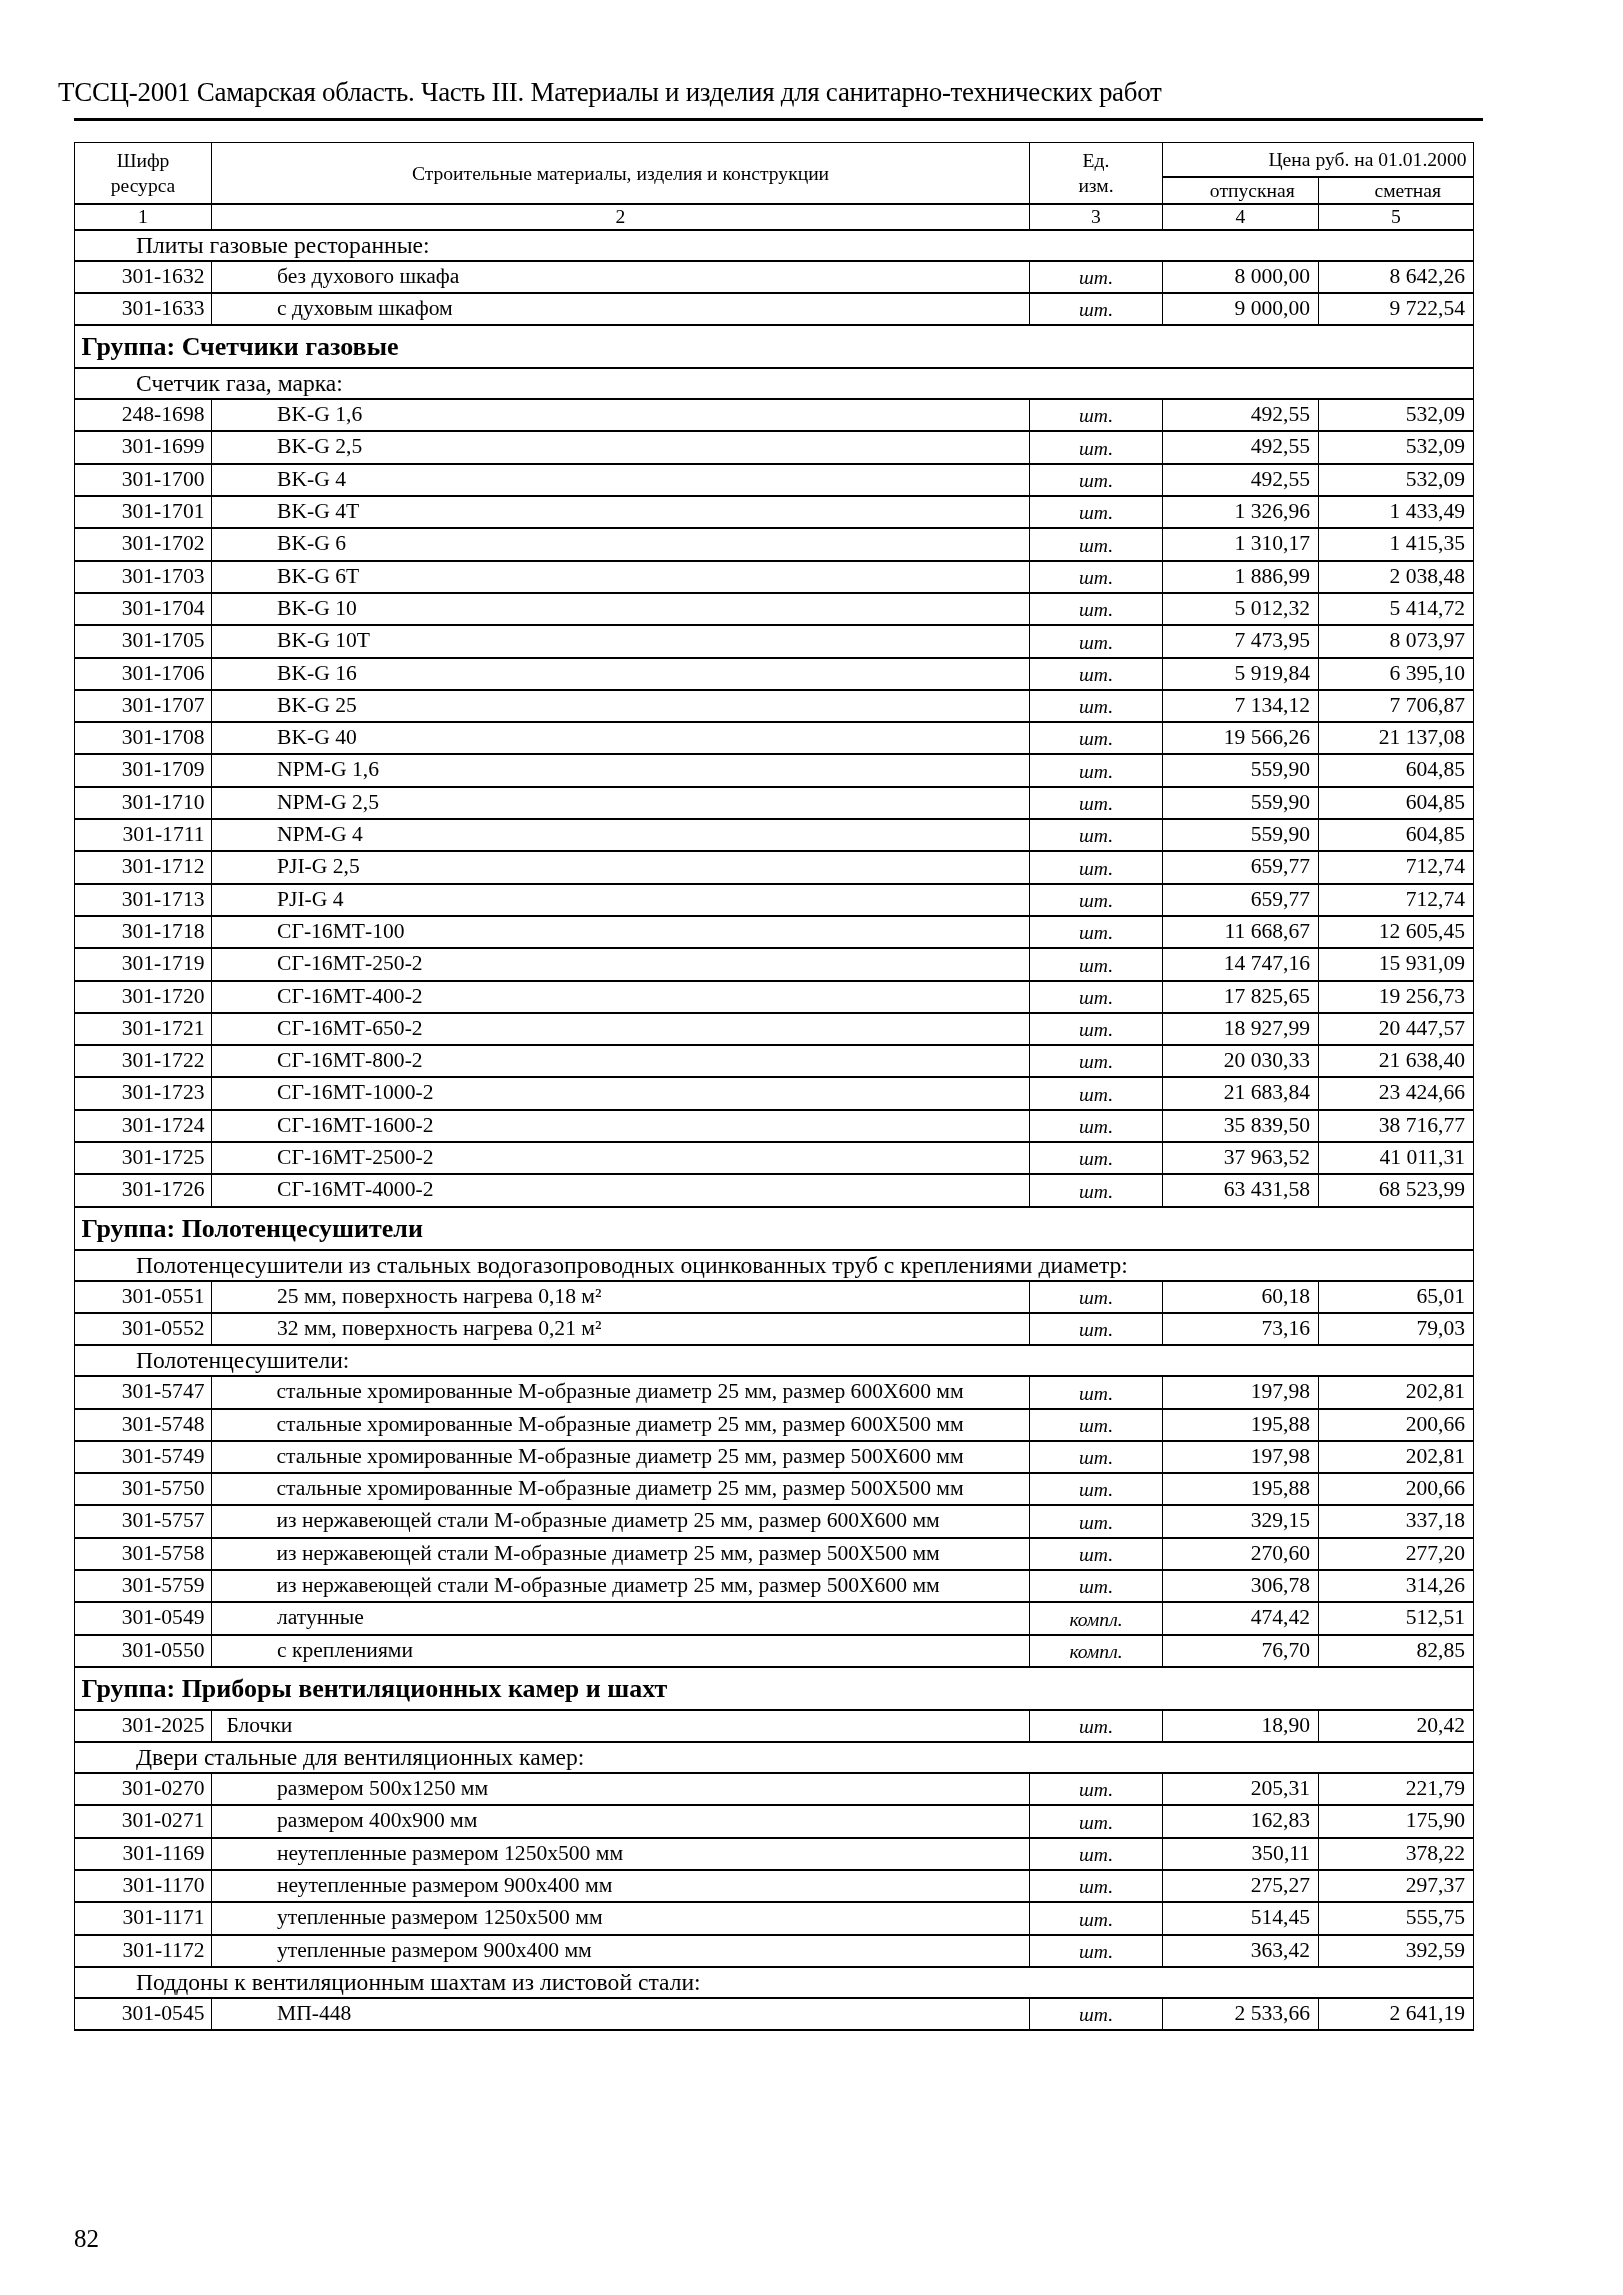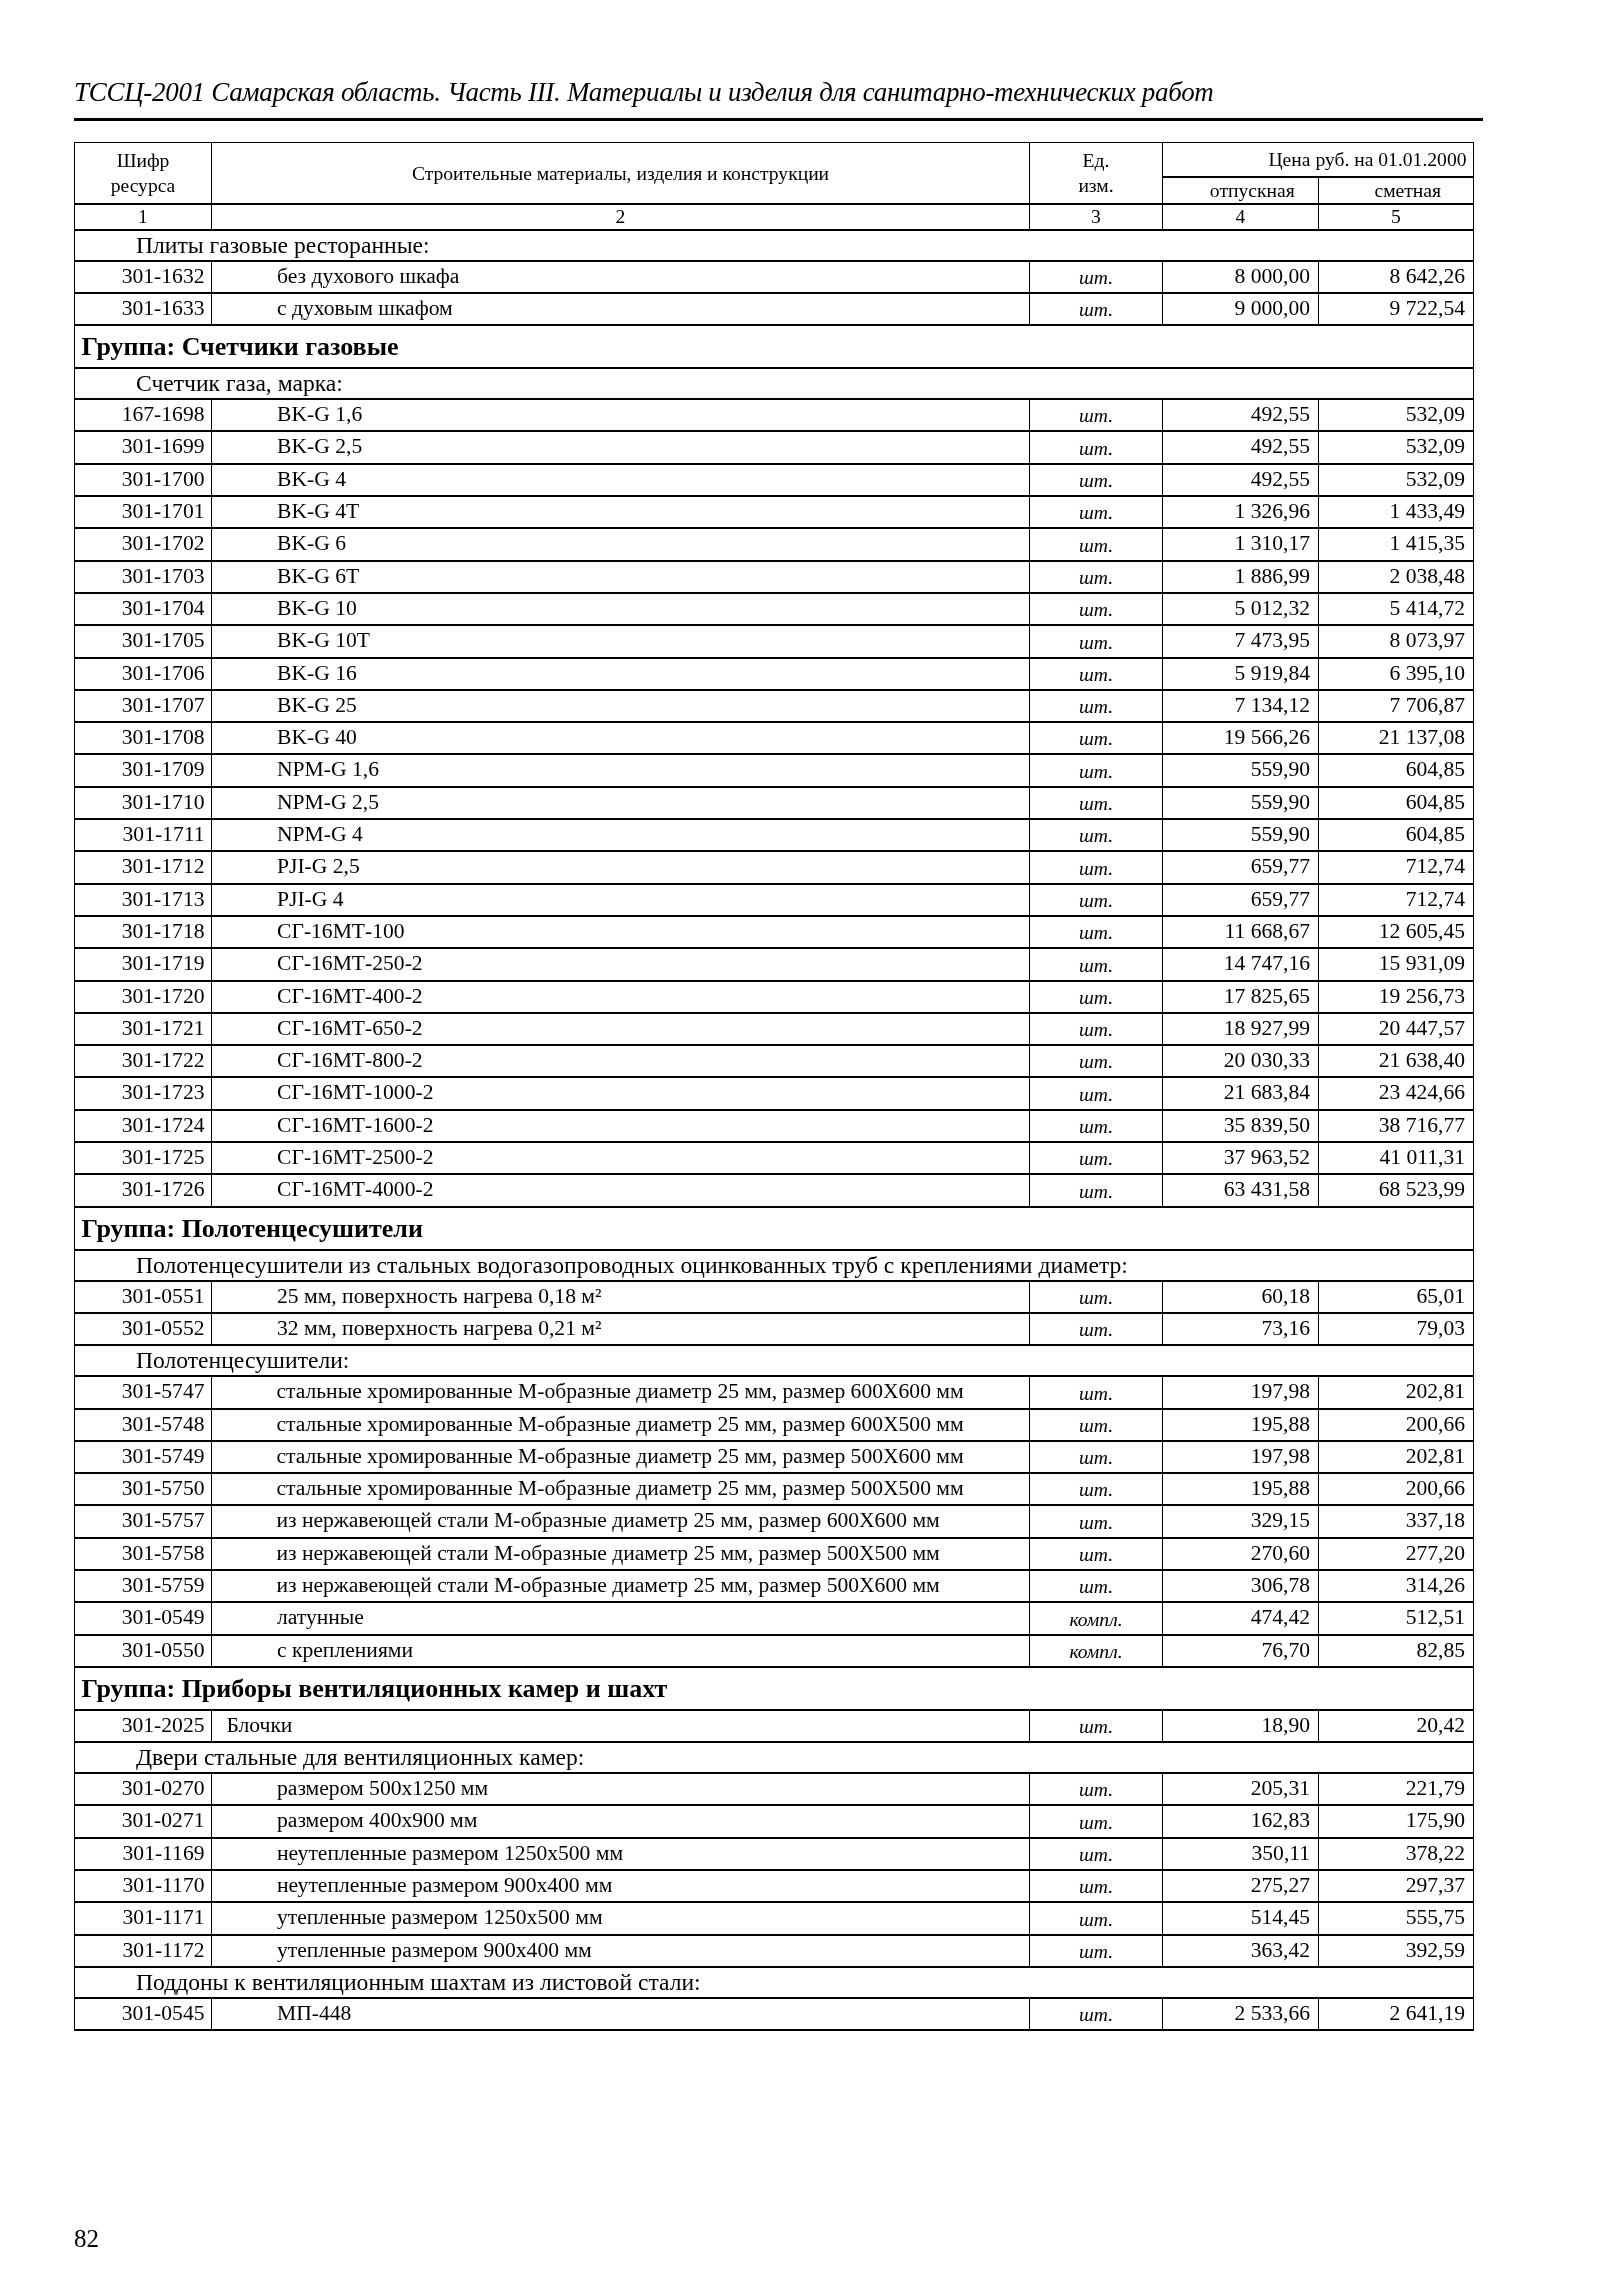--- a/index.html
+++ b/index.html
@@ -1,17 +1,17 @@
 <!DOCTYPE html>
 <html style="font-size:10.5px"><head>
 <meta charset="utf-8">
 <style>
   html, body { margin: 0; padding: 0; background: #ffffff; }
   body { width: 1623px; height: 2295px; position: relative; font-family: "Liberation Serif", "DejaVu Serif", serif; color: #000; overflow: hidden; }
-  .page-header { position: absolute; left: 74px; top: 77px; width: 1407px; font-size: 27px; letter-spacing: -0.3px; white-space: nowrap; font-style: italic; }
+  .page-header { position: absolute; left: 58px; top: 77px; width: 1407px; font-size: 27px; letter-spacing: -0.3px; white-space: nowrap; }
   .header-rule { position: absolute; left: 74px; top: 118px; width: 1409px; height: 2.6px; background: #000; }
   table.price { position: absolute; left: 74px; top: 142px; width: 1399px; border-collapse: collapse; table-layout: fixed; font-size: 21.6px; }
   table.price td, table.price th { border: 1.3px solid #000; padding: 0 6.5px; font-weight: normal; vertical-align: top; line-height: 29px; }
   table.price th { text-align: center; vertical-align: middle; line-height: 25px; font-size: 19.6px; }
   col.c1 { width: 137px; } col.c2 { width: 818px; } col.c3 { width: 133px; } col.c4 { width: 156px; } col.c5 { width: 155px; }
   tr.hdr1 th { height: 33px; } tr.hdr2 th { height: 25px; padding-left: 30px; }
   tr.num td { text-align: center; height: 23.6px; line-height: 23.6px; font-size: 19.6px; border-bottom: 2.6px solid #000; }
   tr.row td { height: 29px; }
   tr.row td.code { text-align: right; padding-left: 7.9px; }
   tr.row td.name { padding-left: 65px; }
@@ -82,21 +82,21 @@
         <td class="price">9 000,00</td>
         <td class="price">9 722,54</td>
       </tr>
       <tr class="group">
         <td colspan="5">Группа: Счетчики газовые</td>
       </tr>
       <tr class="sub">
         <td colspan="5">Счетчик газа, марка:</td>
       </tr>
       <tr class="row">
-        <td class="code">167-1698</td>
+        <td class="code">248-1698</td>
         <td class="name">BK-G 1,6</td>
         <td class="unit">шт.</td>
         <td class="price">492,55</td>
         <td class="price">532,09</td>
       </tr>
       <tr class="row">
         <td class="code">301-1699</td>
         <td class="name">BK-G 2,5</td>
         <td class="unit">шт.</td>
         <td class="price">492,55</td>

